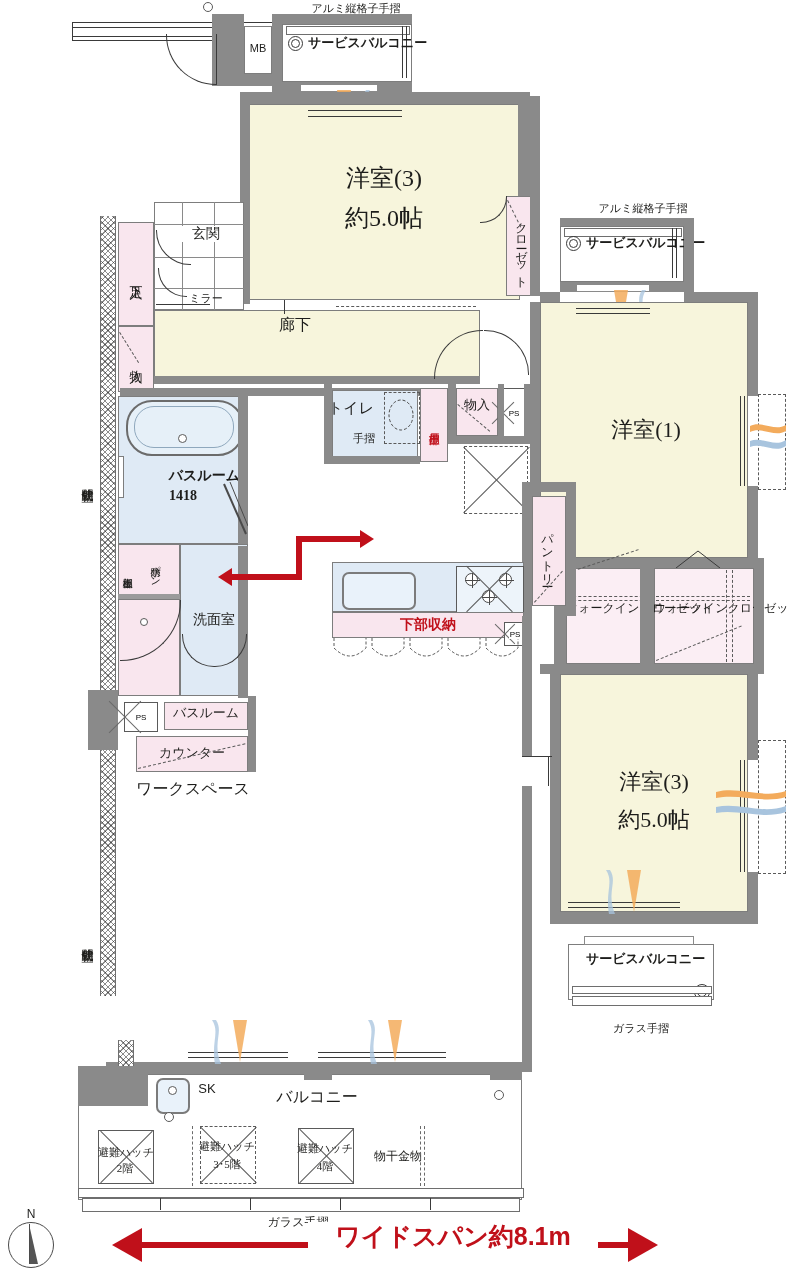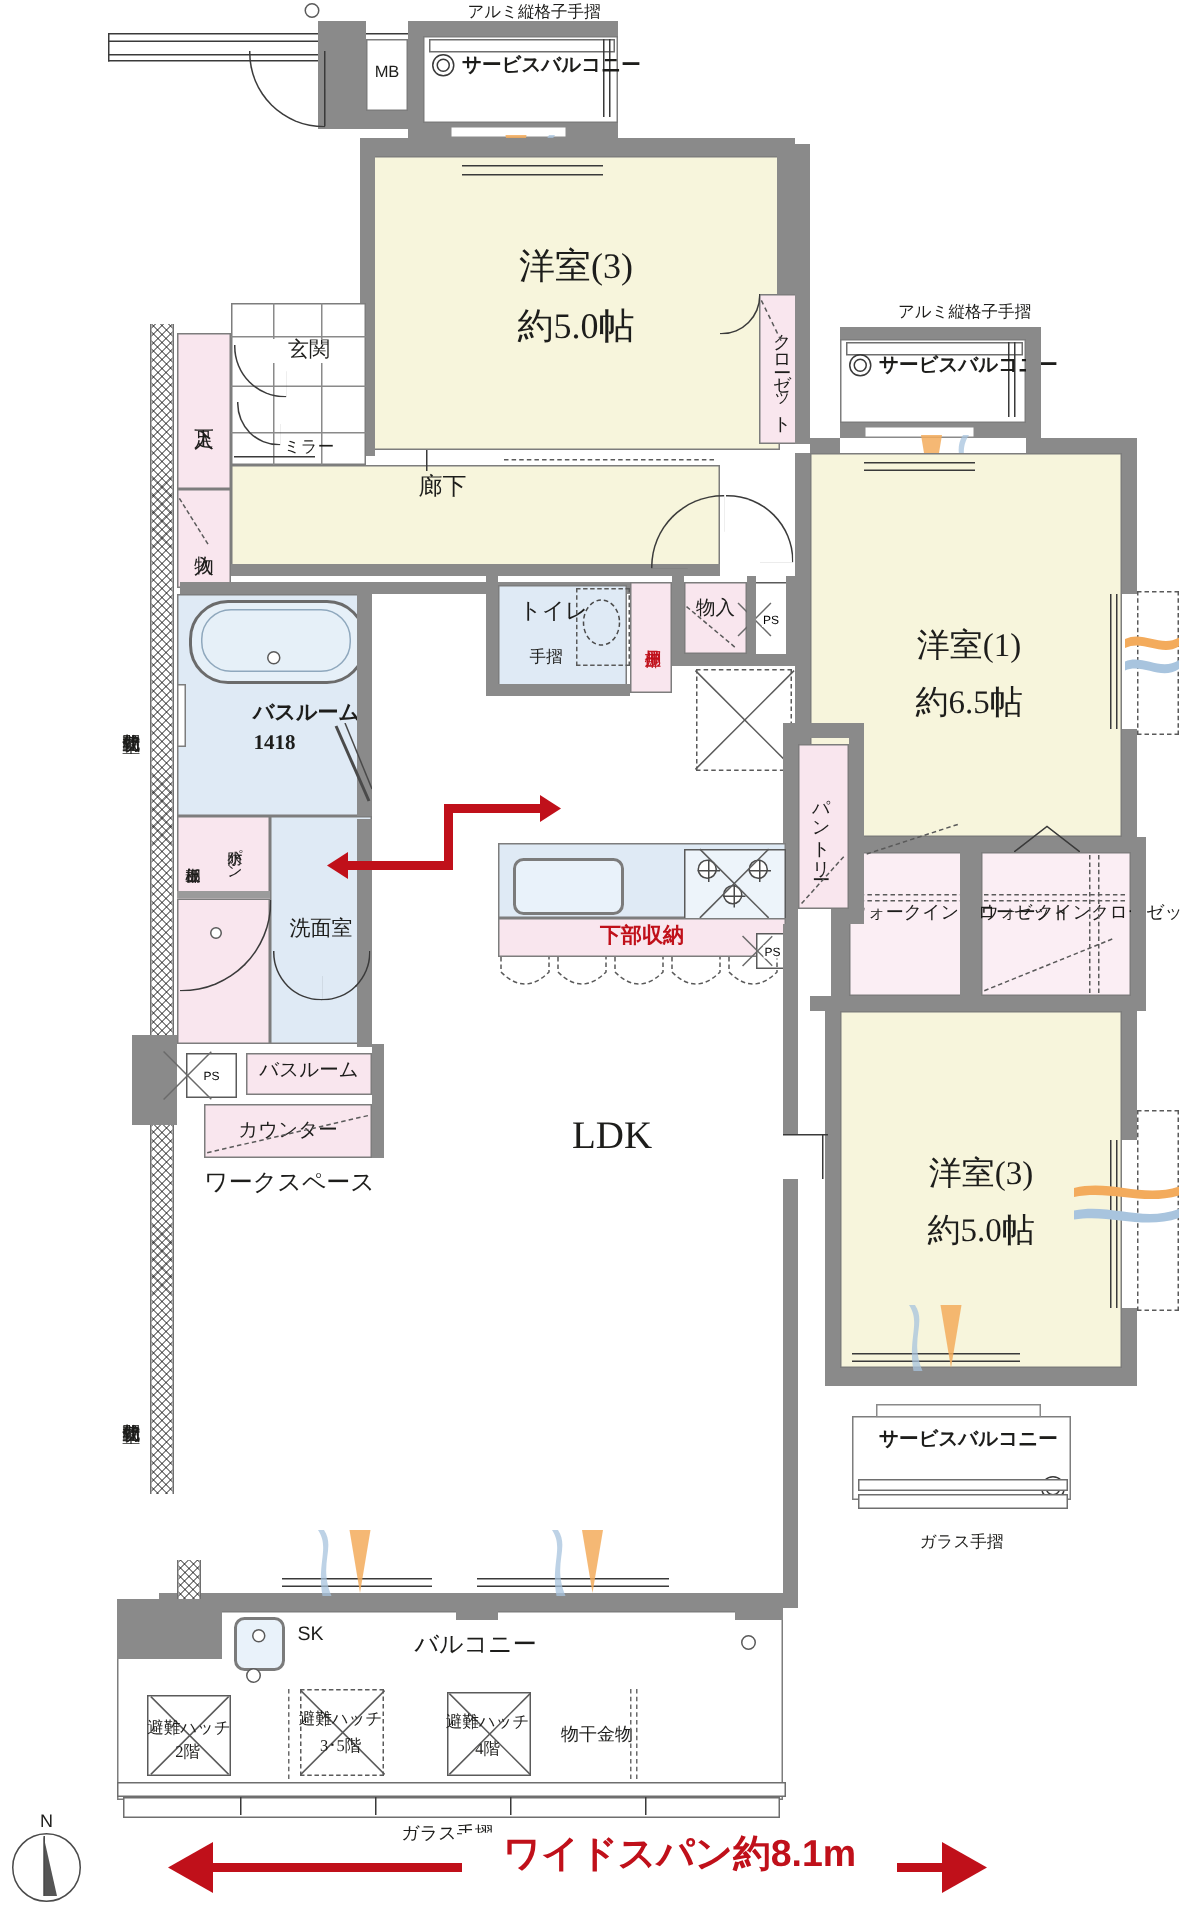--- a/index.html
+++ b/index.html
@@ -185,21 +185,20 @@
 
   <div class="wall" style="left:530px;top:96px;width:10px;height:200px;"></div>
   <div class="wall" style="left:540px;top:292px;width:20px;height:10px;"></div>
   <div class="wall" style="left:684px;top:218px;width:10px;height:84px;"></div>
   <div class="wall" style="left:684px;top:292px;width:64px;height:10px;"></div>
   <div class="room r-yellow" style="left:540px;top:302px;width:208px;height:256px;"></div>
   <div class="wall" style="left:530px;top:302px;width:10px;height:256px;"></div>
   <div class="wall" style="left:748px;top:292px;width:10px;height:104px;"></div>
   <div class="wall" style="left:748px;top:486px;width:10px;height:72px;"></div>
   <div class="lbl f22" style="left:564px;top:418px;width:164px;font-size:22px;">洋室(1)</div>
-  <div class="lbl f22" style="left:564px;top:456px;width:164px;font-size:22px;">約6.5帖</div>
 
   <div class="wline" style="left:576px;top:308px;width:74px;"></div>
   <div class="wline" style="left:576px;top:313px;width:74px;"></div>
 
   <div class="vline" style="left:744px;top:396px;height:90px;"></div>
   <div class="vline" style="left:740px;top:396px;height:90px;"></div>
   <div class="dashbox" style="left:758px;top:394px;width:26px;height:94px;"></div>
   <svg style="position:absolute;left:750px;top:420px;width:36px;height:18px;" viewBox="0 0 36 18">
       <path d="M0 6 C12 0, 24 12, 36 5 L36 11 C24 18, 12 6, 0 12 Z" fill="#f3ab5c"></path>
     </svg>
@@ -339,21 +338,21 @@
   <div class="room r-pink" style="left:164px;top:702px;width:84px;height:28px;"></div>
   <div class="lbl f13" style="left:164px;top:706px;width:84px;">バスルーム</div>
 
   <div class="room r-pink" style="left:136px;top:736px;width:112px;height:36px;"></div>
   <div class="lbl f13" style="left:136px;top:746px;width:112px;">カウンター</div>
   <div class="dash" style="left:138px;top:768px;width:110px;transform:rotate(-13deg);transform-origin:0 0;"></div>
   <div class="lbl f16" style="left:118px;top:780px;width:150px;">ワークスペース</div>
   <div class="wall" style="left:248px;top:696px;width:8px;height:76px;"></div>
 
   <div class="room r-blue" style="left:332px;top:390px;width:86px;height:68px;"></div>
-  <div class="lbl f15" style="left:334px;top:400px;width:70px;font-size:15px;">トイレ</div>
+  <div class="lbl f15" style="left:316px;top:400px;width:70px;font-size:15px;">トイレ</div>
   <div class="lbl f11" style="left:338px;top:432px;width:52px;">手摺</div>
   <svg style="position:absolute;left:386px;top:394px;width:30px;height:42px;" viewBox="0 0 30 42">
       <ellipse cx="15" cy="21" rx="12" ry="15" fill="none" stroke="#4a4a4a" stroke-width="1" stroke-dasharray="3 2"></ellipse>
     </svg>
   <div class="dashbox" style="left:384px;top:392px;width:34px;height:50px;"></div>
   <div class="wall" style="left:324px;top:384px;width:8px;height:78px;"></div>
   <div class="wall" style="left:324px;top:456px;width:96px;height:8px;"></div>
 
   <div class="room r-pink" style="left:420px;top:388px;width:28px;height:74px;"></div>
   <div class="lbl f11 v red" style="left:428px;top:390px;height:70px;">上部吊戸棚</div>
@@ -375,21 +374,20 @@
     </div>
 
   <div class="room r-pink" style="left:532px;top:496px;width:34px;height:110px;"></div>
   <div class="lbl f12 v" style="left:540px;top:502px;height:100px;">パントリー</div>
   <div class="dash" style="left:534px;top:602px;width:42px;transform:rotate(-48deg);transform-origin:0 0;"></div>
   <div class="wall" style="left:522px;top:490px;width:10px;height:126px;"></div>
   <div class="wall" style="left:566px;top:490px;width:10px;height:126px;"></div>
   <div class="wall" style="left:522px;top:482px;width:54px;height:10px;"></div>
 
   <div class="room r-beige" style="left:114px;top:396px;width:408px;height:676px;border:none;background:#f1e4d2;z-index:-1;"></div>
-  <div class="lbl f26" style="left:318px;top:742px;width:180px;font-size:26px;">LDK</div>
 
   <div class="room r-blue" style="left:332px;top:562px;width:192px;height:50px;"></div>
   <div class="sink" style="left:342px;top:572px;width:70px;height:34px;"></div>
   <div class="stove" style="left:456px;top:566px;width:66px;height:46px;"></div>
   <div class="burner" style="left:465px;top:573px;"></div>
   <div class="burner" style="left:499px;top:573px;"></div>
   <div class="burner" style="left:482px;top:590px;"></div>
   <div class="xbox" style="left:456px;top:566px;width:66px;height:46px;border:none;">
       <i></i>
     </div>

